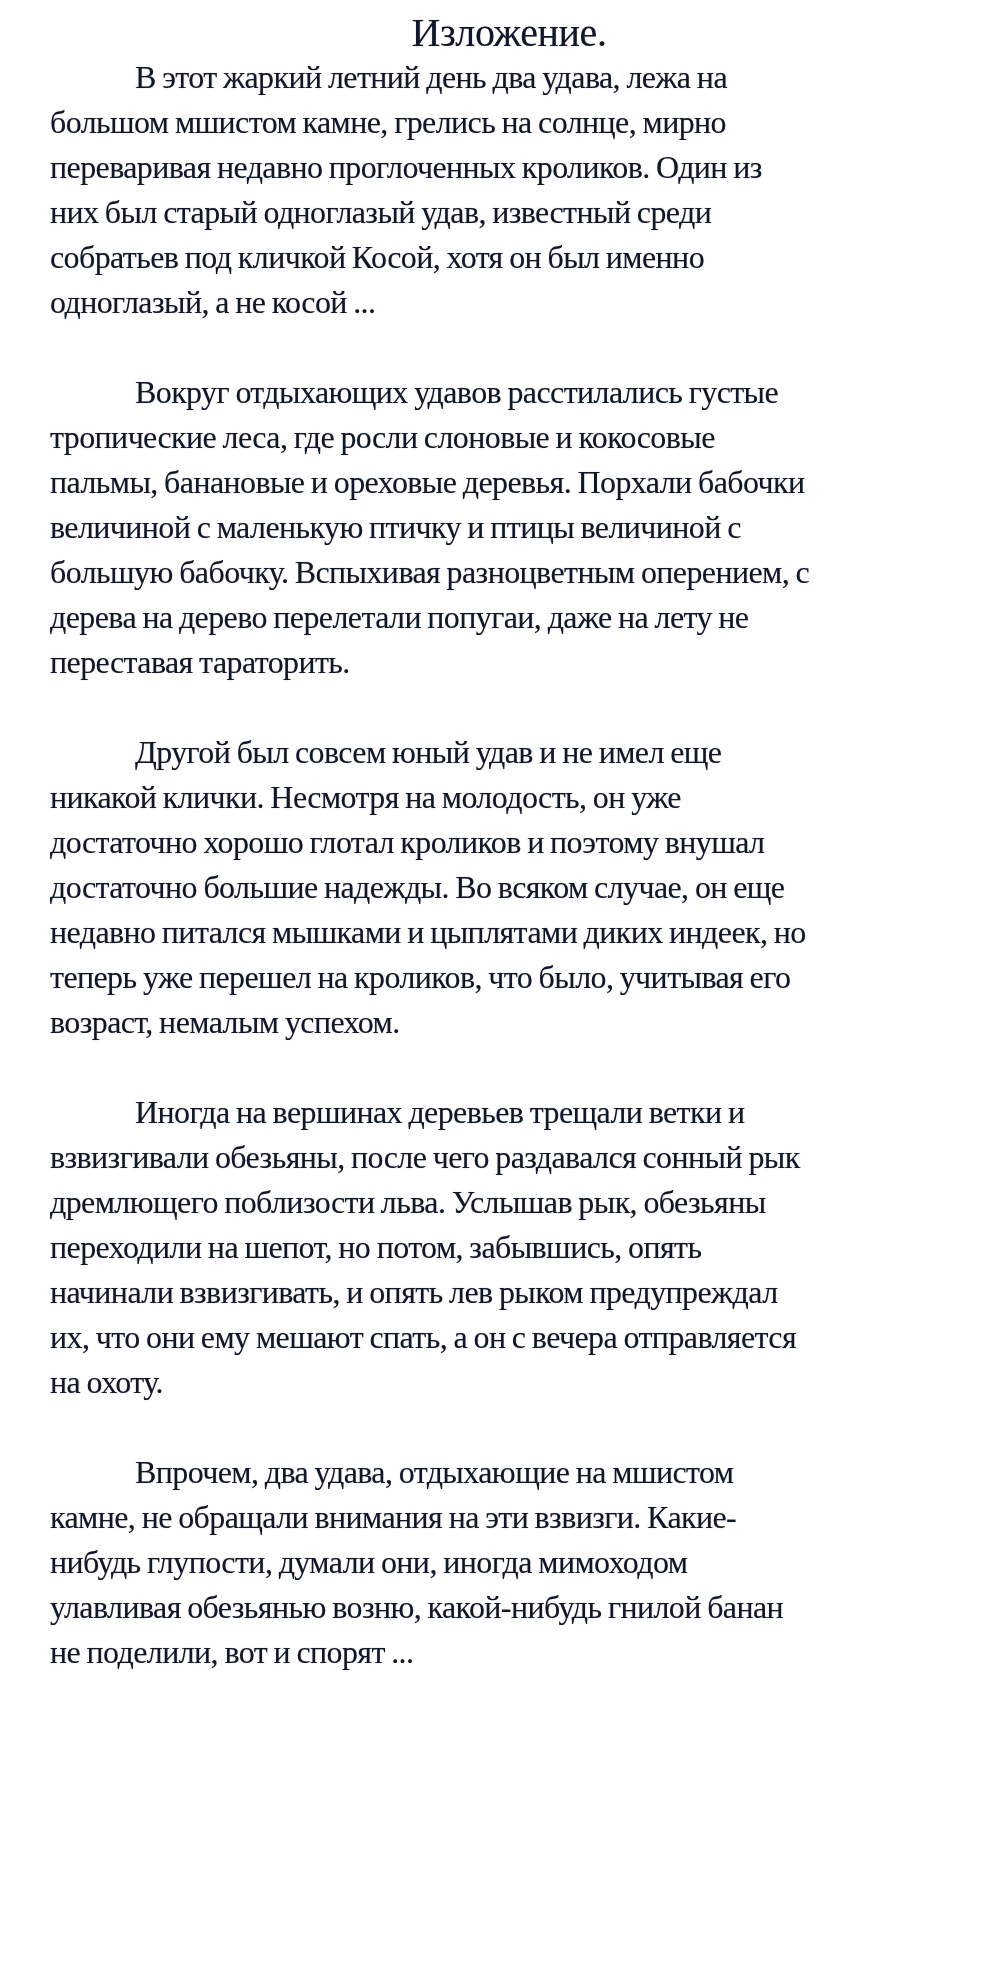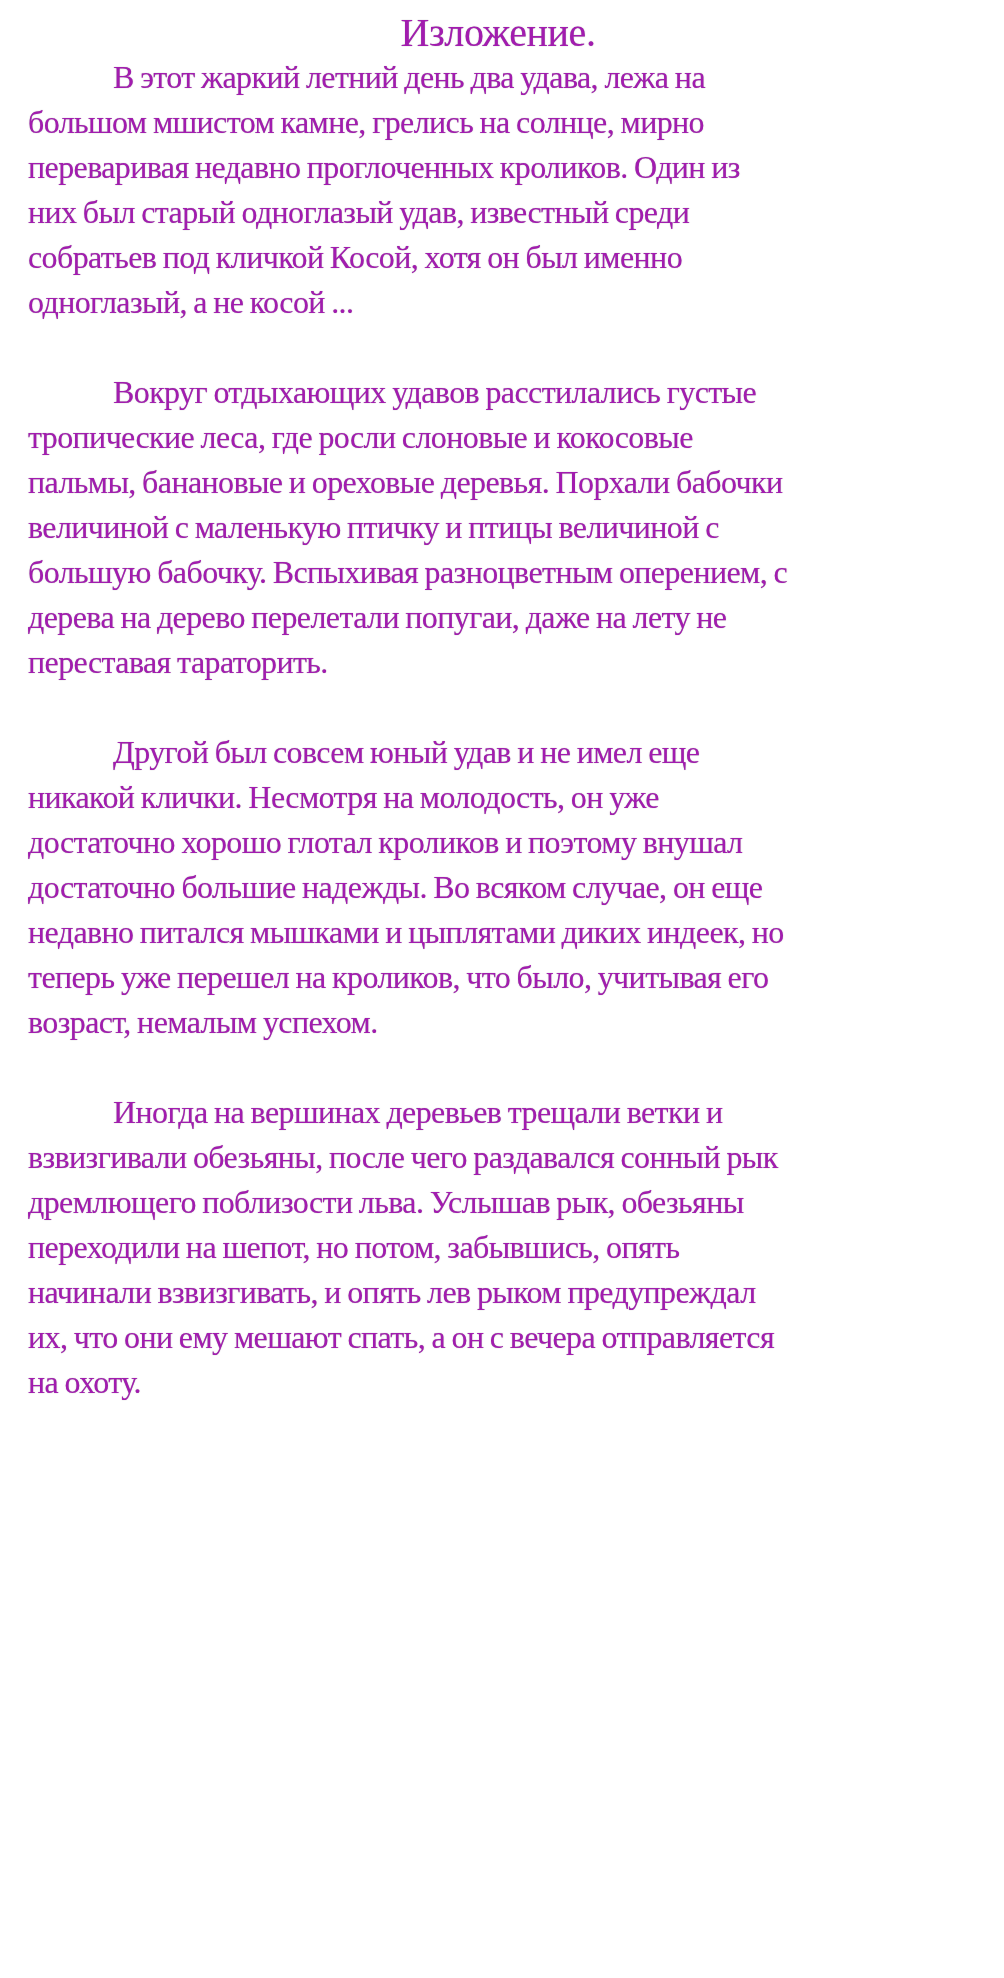--- a/index.html
+++ b/index.html
@@ -3,23 +3,23 @@
 <meta charset="utf-8">
 <style>
   html, body { margin: 0; padding: 0; background: #ffffff; }
   .page {
     position: relative;
     width: 1004px;
     height: 1978px;
     background: #ffffff;
     overflow: hidden;
     font-family: "Liberation Serif", "DejaVu Serif", serif;
-    color: #a21caf;
+    color: #0f172a;
     box-sizing: border-box;
-    padding: 10px 36px 0 28px;
+    padding: 10px 36px 0 50px;
     text-shadow: 0 0 1px rgba(90, 90, 90, 0.55);
   }
   .doc-title, .doc-subtitle {
     font-size: 40px;
     line-height: 45px;
     font-weight: normal;
     text-align: center;
     margin: 0;
     letter-spacing: -0.4px;
     white-space: pre;
@@ -63,14 +63,19 @@
 недавно питался мышками и цыплятами диких индеек, но
 теперь уже перешел на кроликов, что было, учитывая его
 возраст, немалым успехом.</p>
     <p class="para">Иногда на вершинах деревьев трещали ветки и
 взвизгивали обезьяны, после чего раздавался сонный рык
 дремлющего поблизости льва. Услышав рык, обезьяны
 переходили на шепот, но потом, забывшись, опять
 начинали взвизгивать, и опять лев рыком предупреждал
 их, что они ему мешают спать, а он с вечера отправляется
 на охоту.</p>
+    <p class="para">Впрочем, два удава, отдыхающие на мшистом
+камне, не обращали внимания на эти взвизги. Какие-
+нибудь глупости, думали они, иногда мимоходом
+улавливая обезьянью возню, какой-нибудь гнилой банан
+не поделили, вот и спорят ...</p>
   </div>
 </div>
 
 </body></html>

